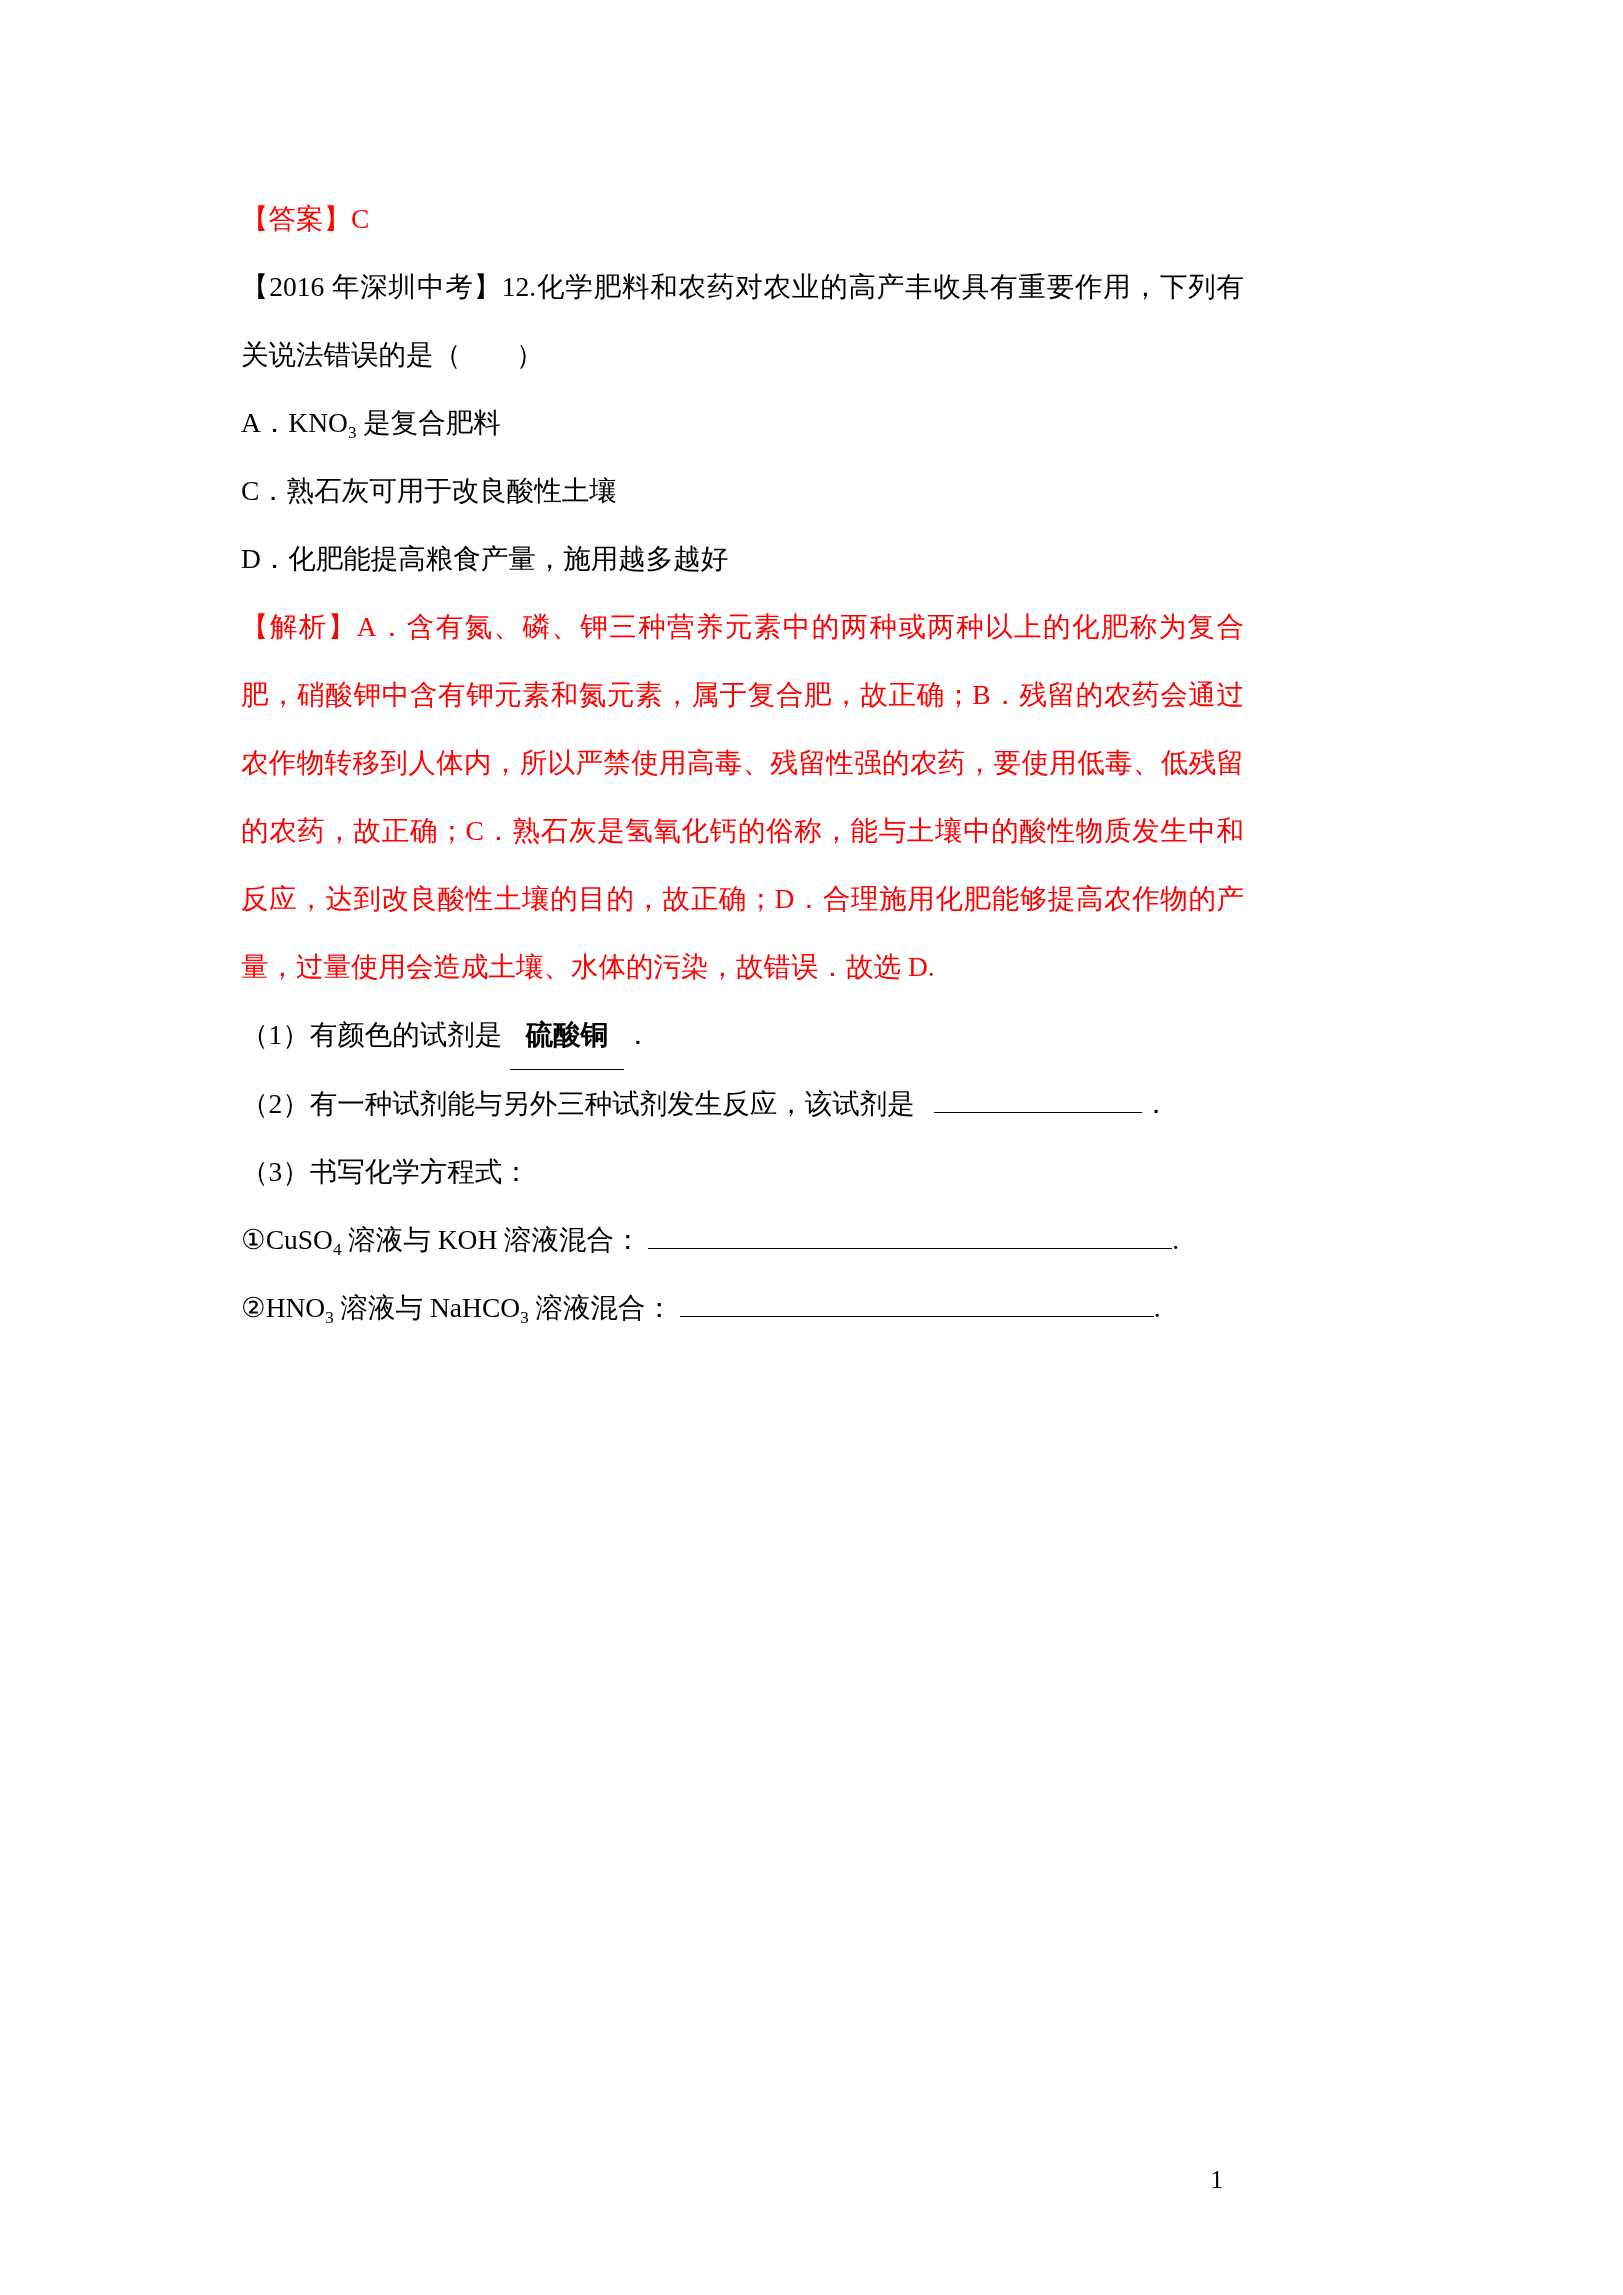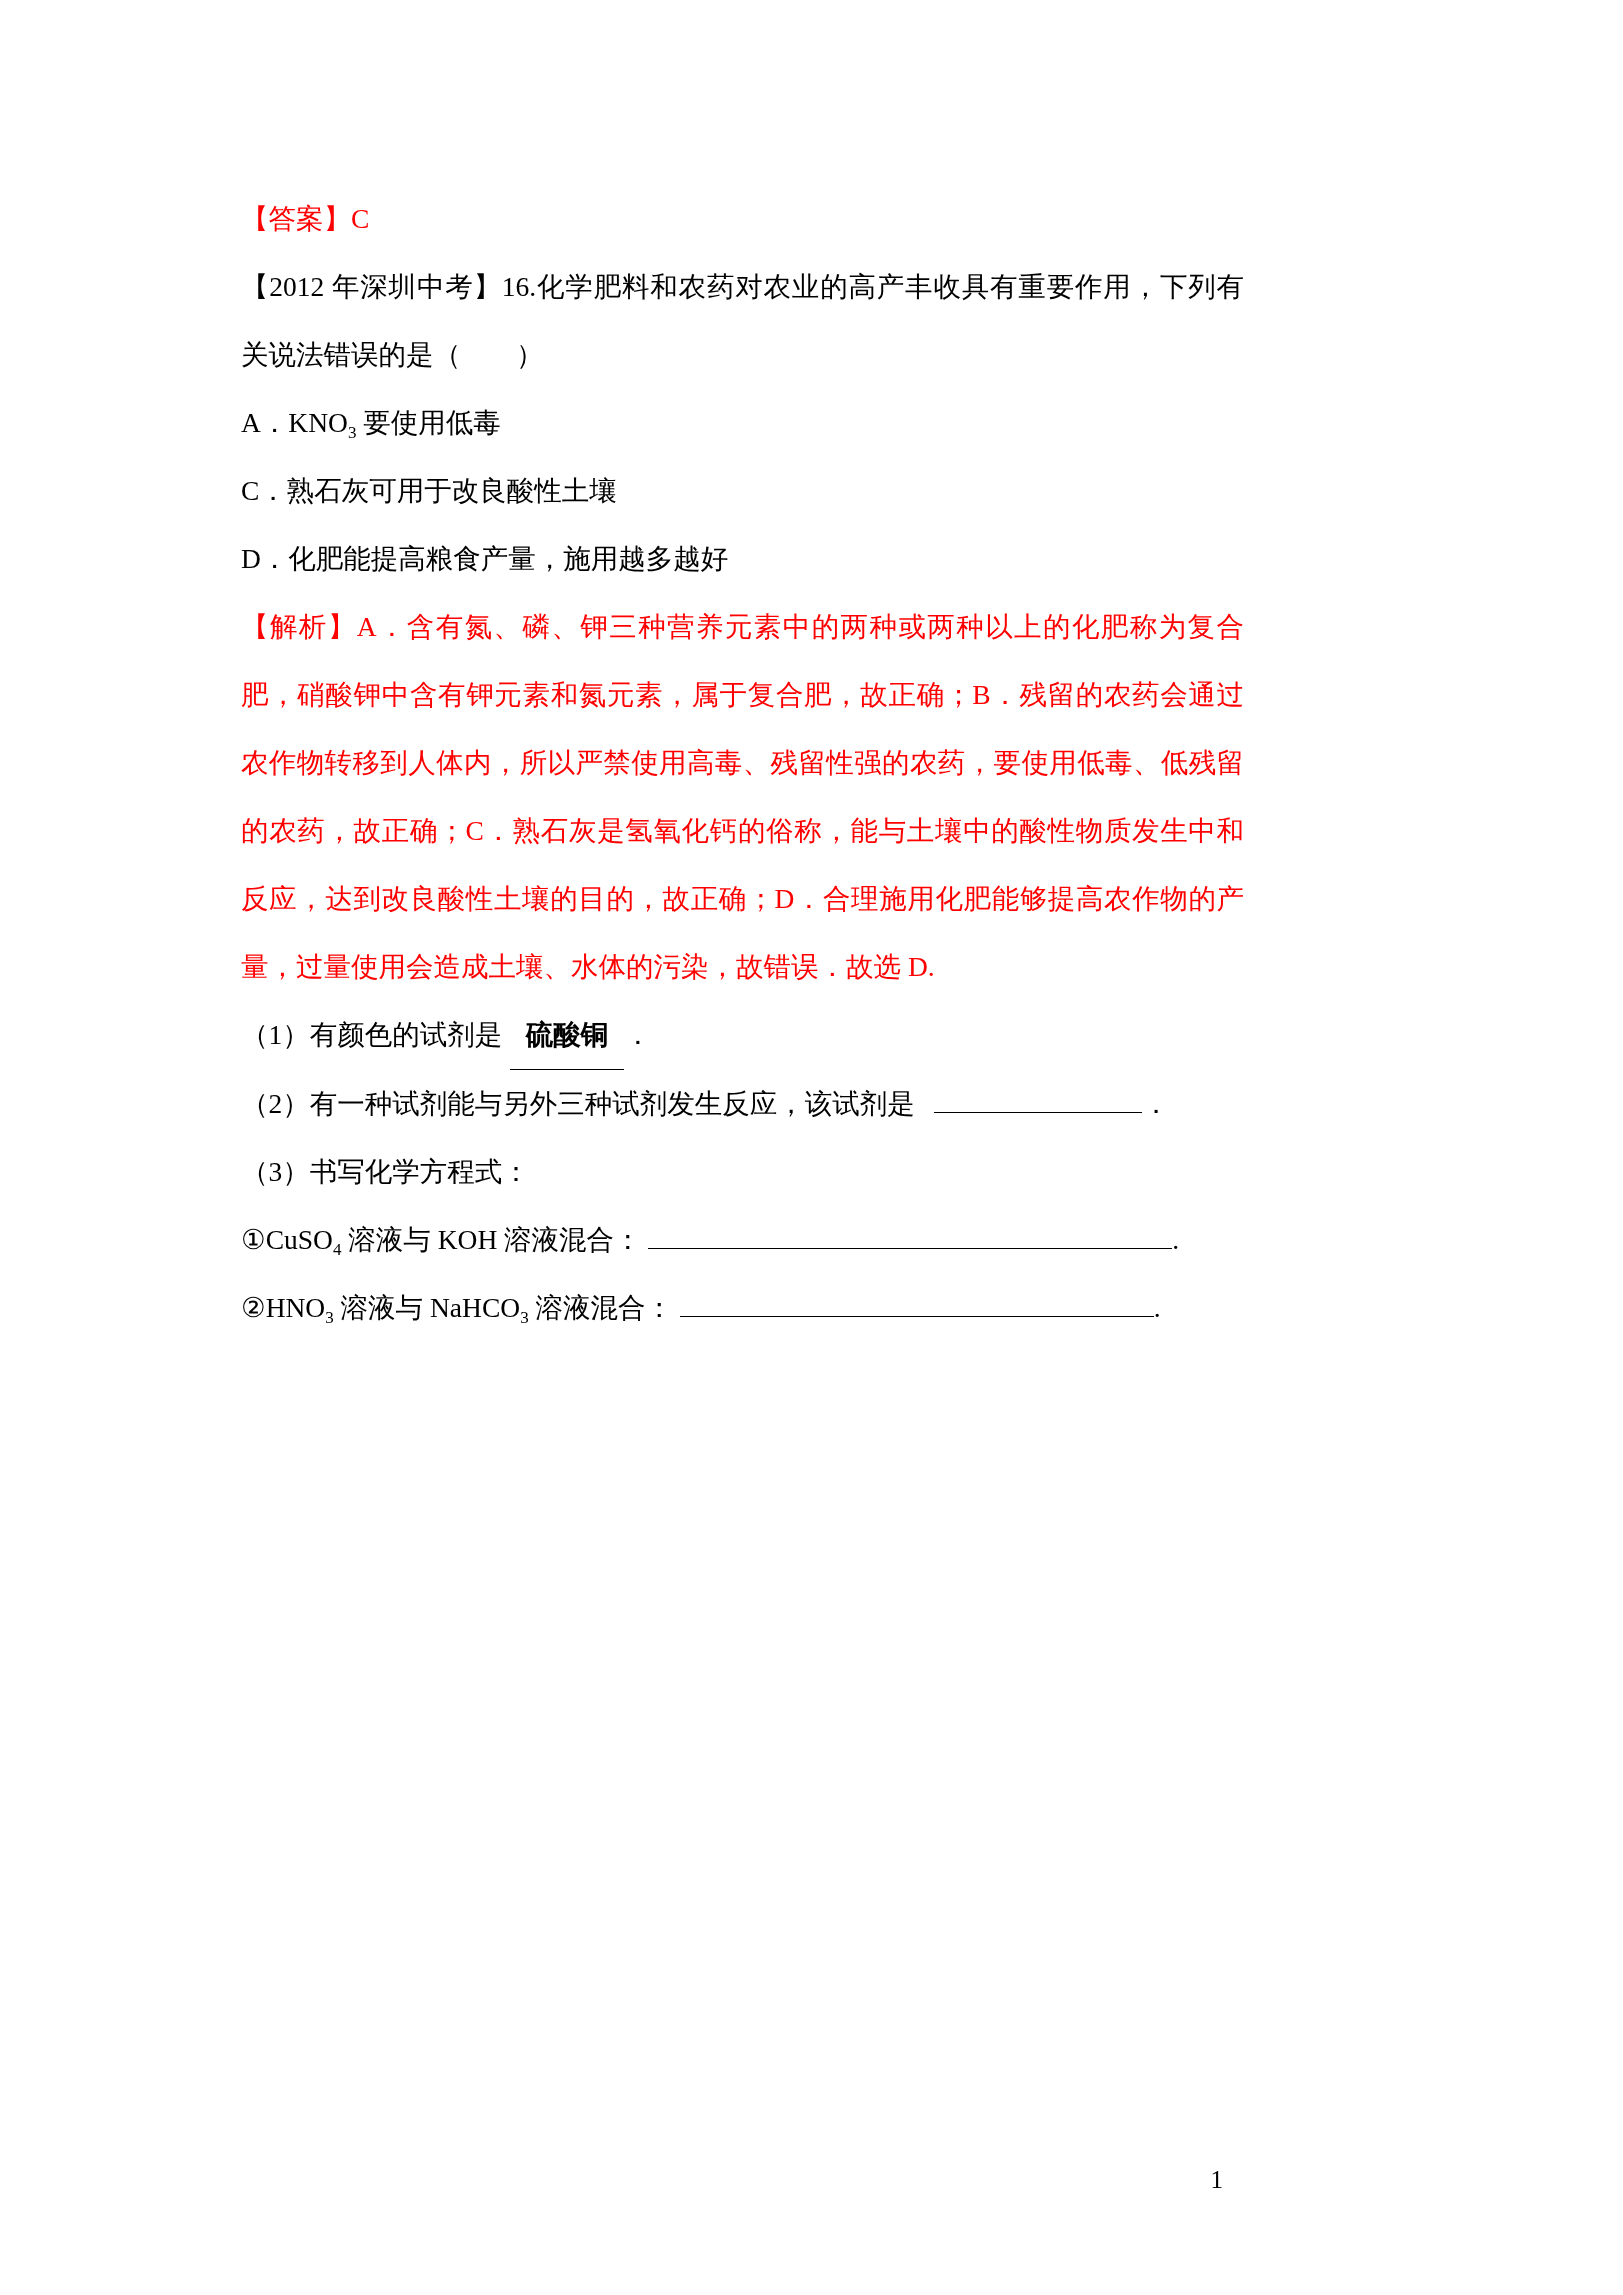--- a/index.html
+++ b/index.html
@@ -57,23 +57,23 @@
   }
 </style>
 </head>
 <body>
 
 <div class="sheet">
 
   <p class="red">【答案】C</p>
 
 
-  <p>【2012 年深圳中考】16.化学肥料和农药对农业的高产丰收具有重要作用，下列有关说法错误的是（　　）</p>
+  <p>【2016 年深圳中考】12.化学肥料和农药对农业的高产丰收具有重要作用，下列有关说法错误的是（　　）</p>
 
-  <p><span>A．KNO</span><sub>3</sub><span> 要使用低毒</span></p>
+  <p><span>A．KNO</span><sub>3</sub><span> 是复合肥料</span></p>
 
 
   <p>C．熟石灰可用于改良酸性土壤</p>
 
   <p>D．化肥能提高粮食产量，施用越多越好</p>
 
 
   <p class="red">【解析】A．含有氮、磷、钾三种营养元素中的两种或两种以上的化肥称为复合肥，硝酸钾中含有钾元素和氮元素，属于复合肥，故正确；B．残留的农药会通过农作物转移到人体内，所以严禁使用高毒、残留性强的农药，要使用低毒、低残留的农药，故正确；C．熟石灰是氢氧化钙的俗称，能与土壤中的酸性物质发生中和反应，达到改良酸性土壤的目的，故正确；D．合理施用化肥能够提高农作物的产量，过量使用会造成土壤、水体的污染，故错误．故选 D.</p>
 
 

